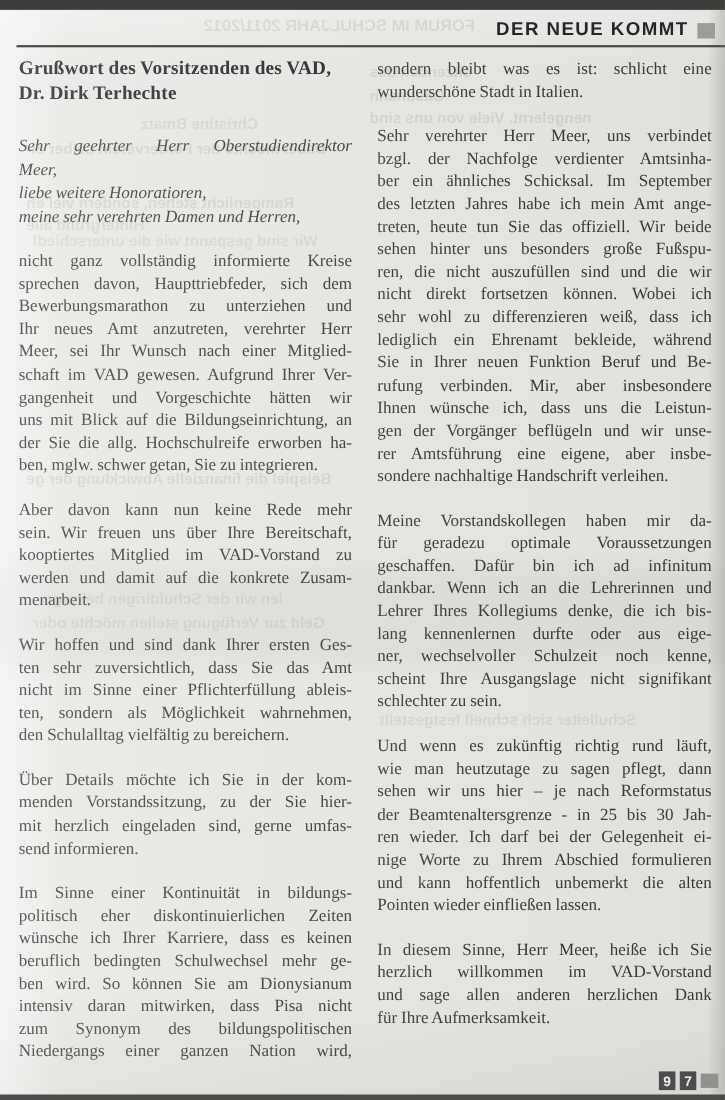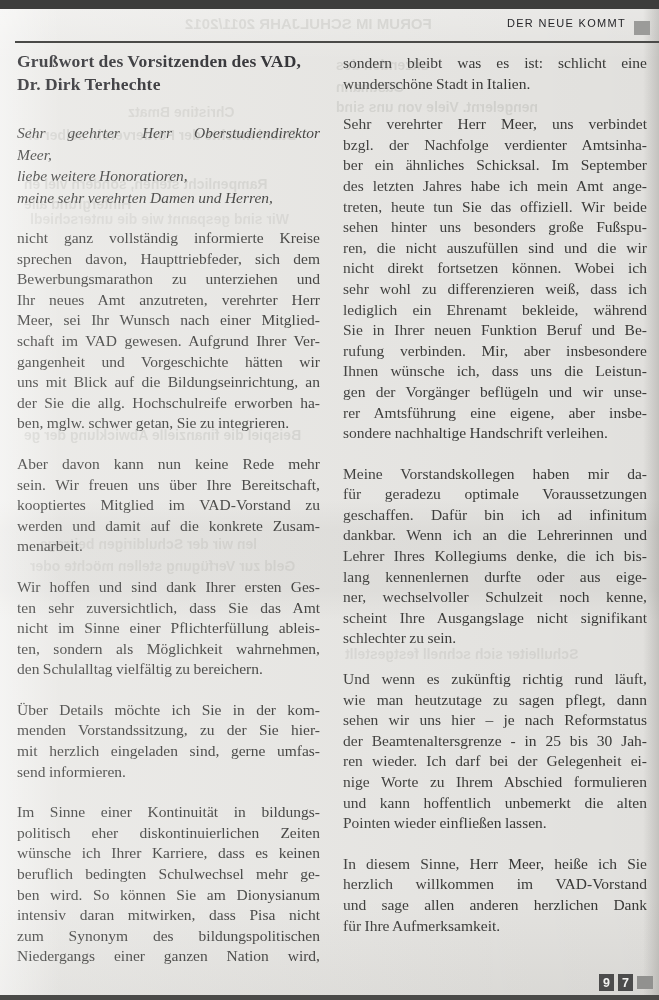--- a/index.html
+++ b/index.html
@@ -16,21 +16,21 @@
       linear-gradient(180deg, rgba(0,0,0,0) 900px, rgba(120,118,110,0.05) 960px, rgba(120,118,110,0.08) 992px),
       var(--paper,#e8e7e4);
   }
 
   .bar-top    { position:absolute; top:0; left:0; right:0; height:9px; background:var(--bar-top,#3d3d3c); z-index:6; }
   .bar-bottom { position:absolute; bottom:0; left:0; right:0; height:5px; background:var(--bar-bottom,#4a4a48); z-index:6; }
 
   .header-title {
     position:absolute; top:17px; right:33px; z-index:4;
     font-family:"Liberation Sans","DejaVu Sans",sans-serif;
-    font-weight:400; font-size:11px; letter-spacing:1.3px;
+    font-weight:700; font-size:17px; letter-spacing:1.3px;
     color:var(--heading-ink,#26262a); white-space:nowrap;
   }
   .header-square {
     position:absolute; top:21px; right:9px; width:16px; height:14px;
     background:var(--header-square,#9b9b99); z-index:4;
   }
   .header-rule {
     position:absolute; top:41px; left:15px; right:0; height:2px;
     background:var(--rule,#4a4a48); z-index:4;
   }

